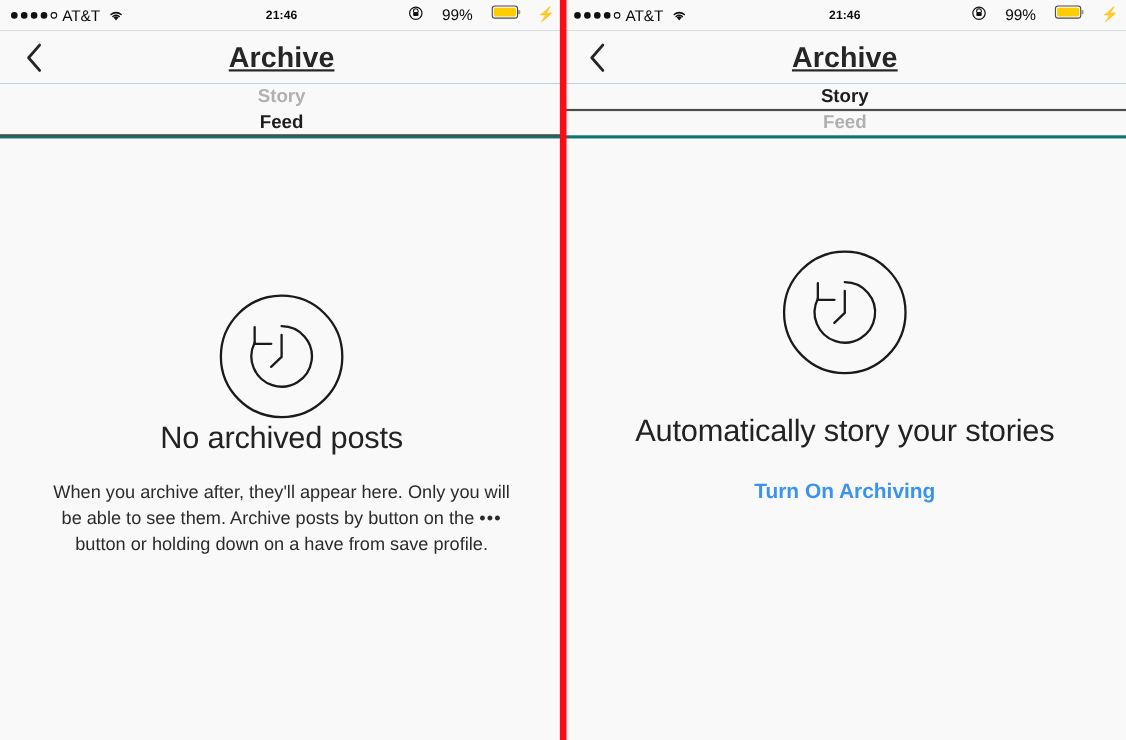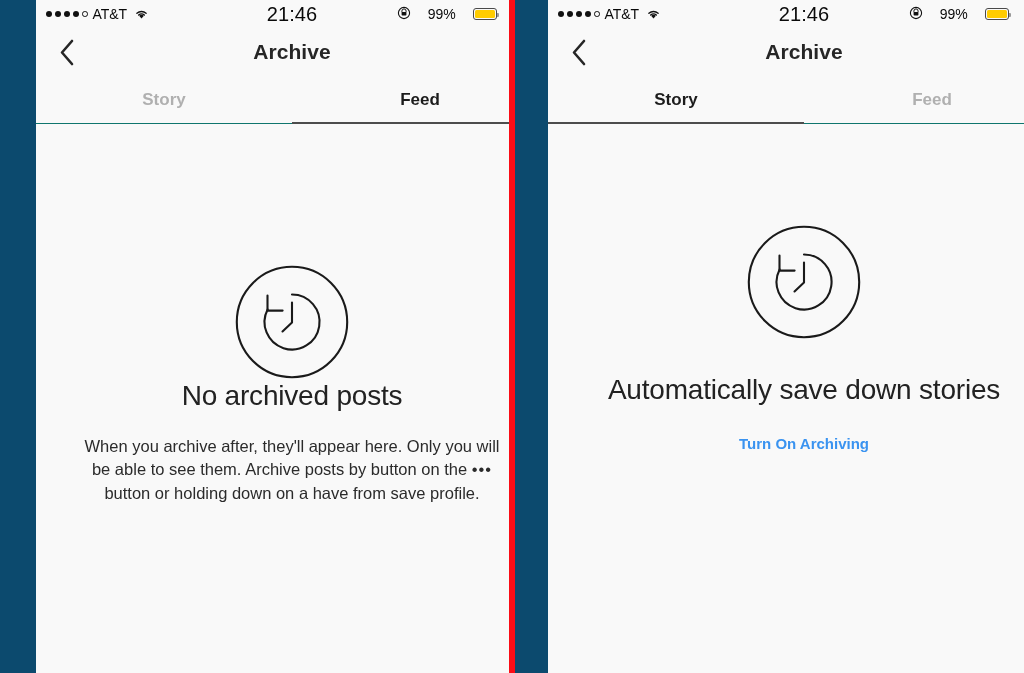--- a/index.html
+++ b/index.html
@@ -23,21 +23,20 @@
   }
 
   
   .panel {
     position: absolute;
     top: 0;
     width: 512px;
     height: 673px;
     background: #0c4a6e;
     overflow: hidden;
-    padding-left: 36px;
   }
   .panel.left  { left: 0; }
   .panel.right { left: 512px; }
 
   
   .divider {
     position: absolute;
     top: 0;
     left: 509px;
     width: 6px;
@@ -89,30 +88,29 @@
   .wifi {
     margin-left: 2px;
     display: inline-block;
     line-height: 0;
   }
   .sb-center {
     position: absolute;
     left: 0;
     right: 0;
     text-align: center;
-    font-size: 20px;
-    font-weight: 400;
+    font-size: 11px;
+    font-weight: 700;
     letter-spacing: 0.1px;
     color: #0a0a0a;
   }
   .sb-right {
     position: absolute;
-    right: 17px;
-    display: flex;
-    align-items: center;
+    right: 7px;
+    display: flex;
     gap: 17px;
   }
   .battery-pct {
     font-size: 14px;
     font-weight: 500;
     color: #0a0a0a;
   }
   .battery {
     position: relative;
     width: 24px;
@@ -160,33 +158,35 @@
     top: 50%;
     transform: translateY(-50%);
     width: 34px;
     height: 34px;
     display: flex;
     align-items: center;
     justify-content: center;
     cursor: pointer;
   }
   .nav-title {
-    font-size: 21px;
+    font-size: 26px;
     font-weight: 600;
     color: #262626;
     letter-spacing: 0.1px;
+    text-decoration: underline;
   }
 
   
   .tabbar {
     position: relative;
     height: 47px;
     background: #f9f9f9;
     display: flex;
-    border-bottom: 1px solid #0f766e;
+    border-bottom: 3px solid #0f766e;
+    flex-direction: column;
   }
   .tab {
     flex: 1 1 50%;
     display: flex;
     align-items: center;
     justify-content: center;
     font-size: 17px;
     font-weight: 600;
     cursor: pointer;
     position: relative;
@@ -230,21 +230,21 @@
   .body-text {
     font-size: 16.5px;
     font-weight: 400;
     color: #2b2b2b;
     text-align: center;
     line-height: 1.42;
     position: relative;
     z-index: 2;
   }
   .cta-link {
-    font-size: 15px;
+    font-size: 19px;
     font-weight: 700;
     color: #3a93f0;
     text-align: center;
     cursor: pointer;
     position: relative;
     z-index: 2;
   }
   .dots-inline {
     letter-spacing: 1px;
   }
@@ -404,20 +404,20 @@
 
     <div class="content">
       <div class="icon-wrap">
         <svg class="archive-icon" width="114" height="114" viewBox="0 0 114 114">
           <circle cx="57" cy="57" r="55.2" stroke="#1a1a1a" stroke-width="2.1" fill="none"></circle>
           <path d="M57 29.5 a27.5 27.5 0 1 1 -24.4 14.9" stroke="#1a1a1a" stroke-width="2.1" fill="none" stroke-linecap="round"></path>
           <polyline points="32.5,30.5 32.5,45.6 47.6,45.6" stroke="#1a1a1a" stroke-width="2.1" fill="none" stroke-linecap="round" stroke-linejoin="round"></polyline>
           <polyline points="57,37.5 57,57.5 47.5,66.5" stroke="#1a1a1a" stroke-width="2.1" fill="none" stroke-linecap="round" stroke-linejoin="round"></polyline>
         </svg>
       </div>
-      <div class="headline">Automatically save down stories</div>
+      <div class="headline">Automatically story your stories</div>
       <div class="cta-link">Turn On Archiving</div>
     </div>
   </div>
 
   <div class="divider"></div>
 
 </div>
 
 </body></html>

